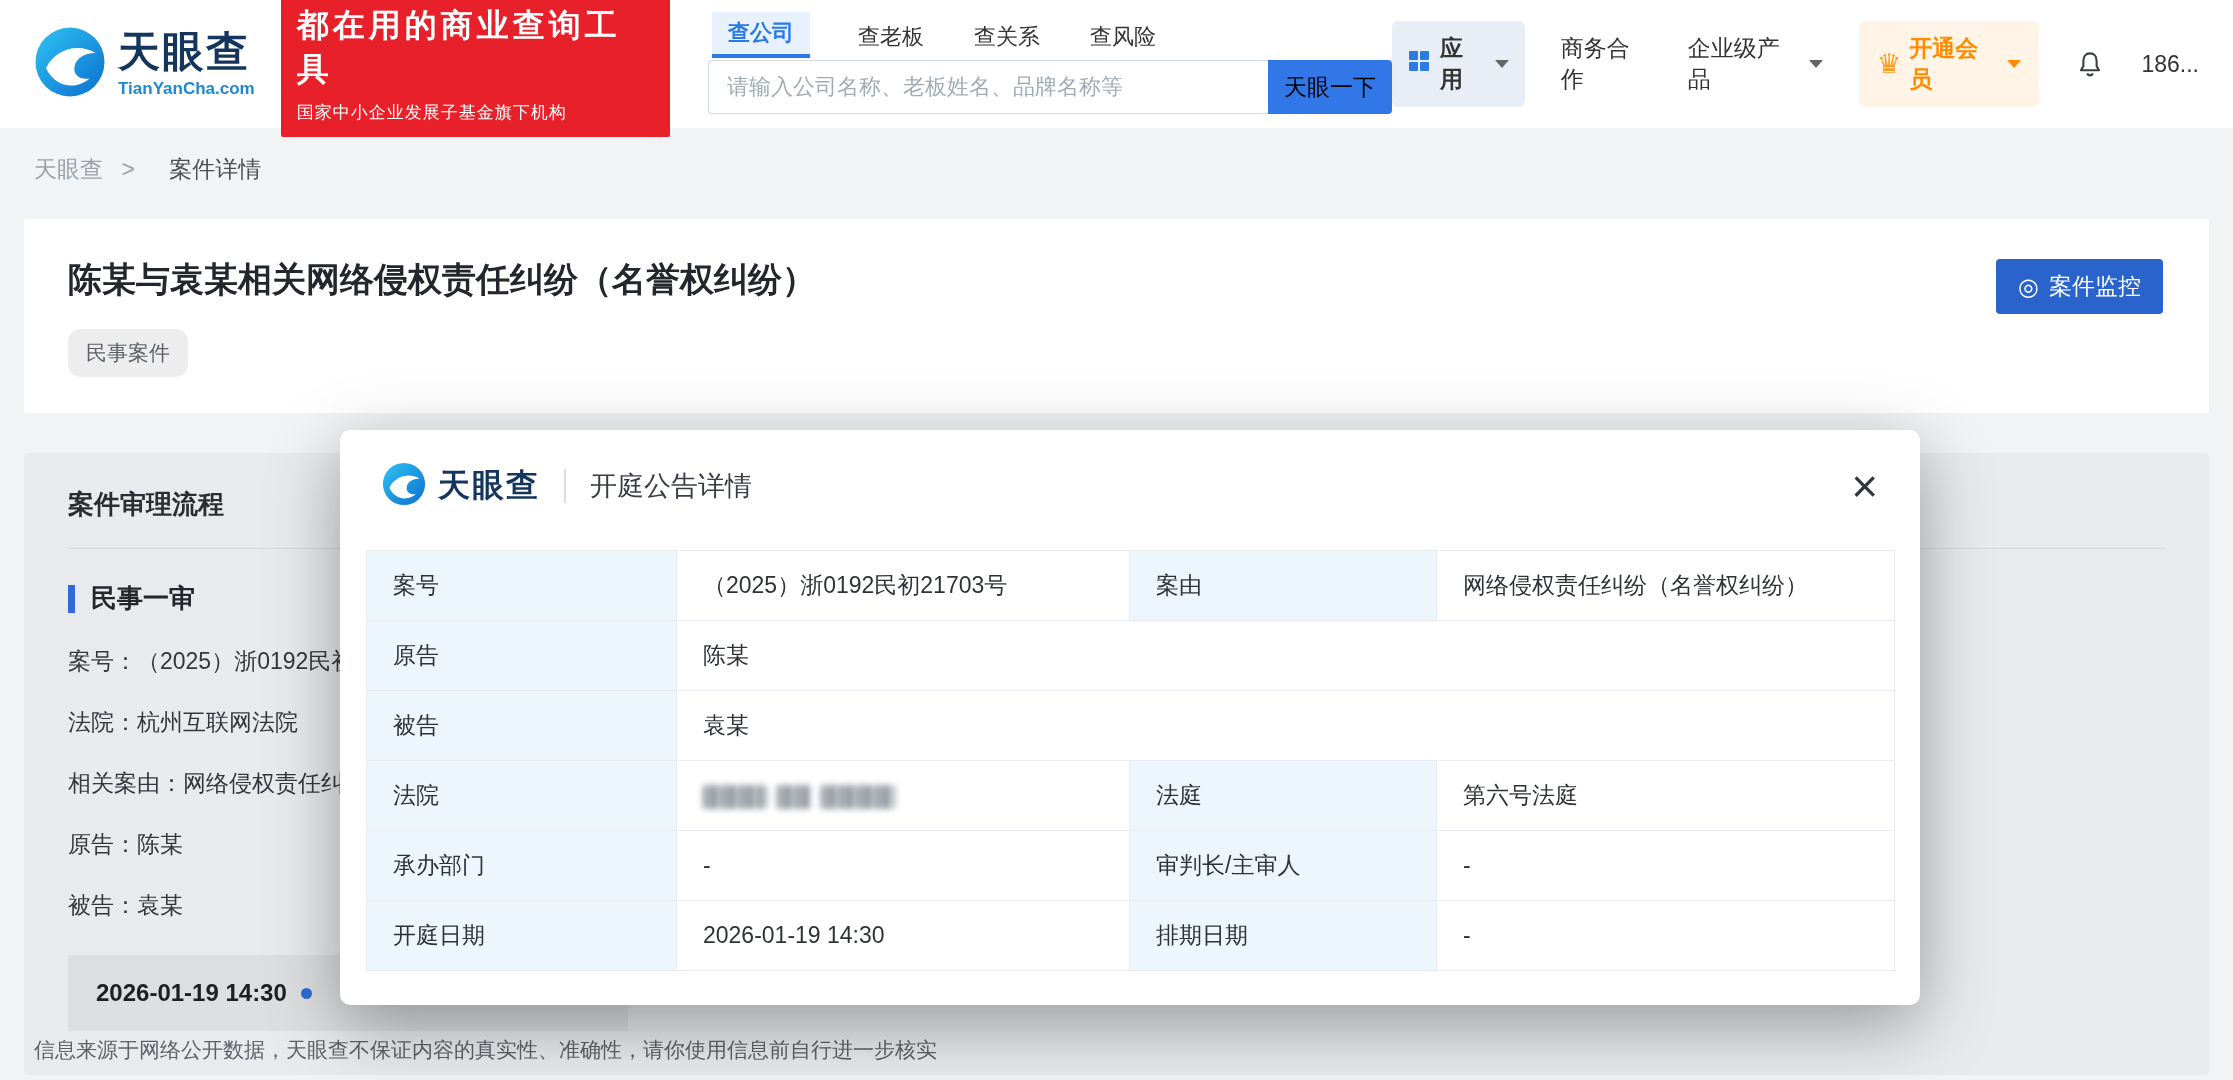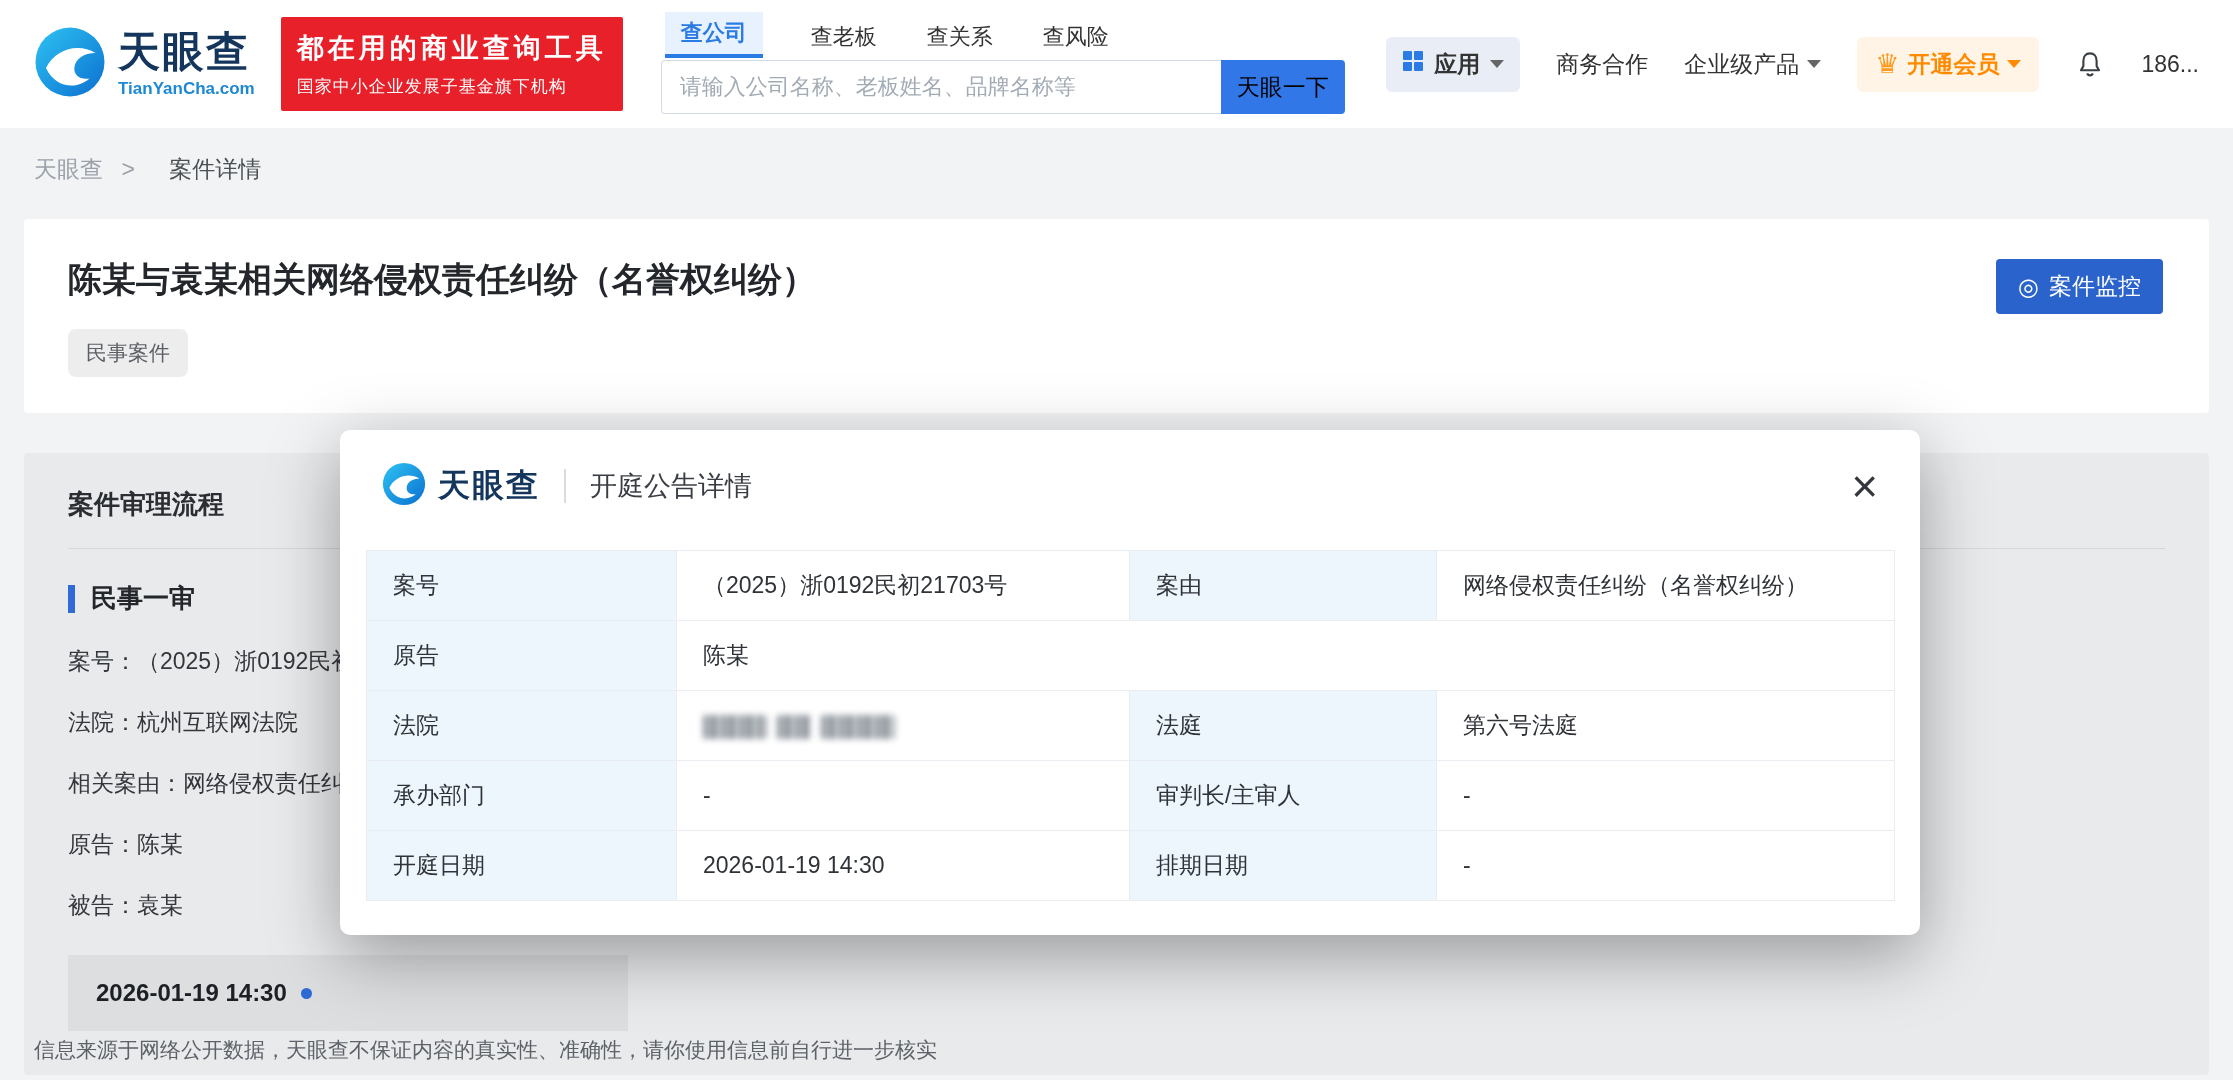--- a/index.html
+++ b/index.html
@@ -8,21 +8,21 @@
     background: #f2f3f5; color: #333;
     font-family: "Liberation Sans", "DejaVu Sans", sans-serif;
   }
   
   .header { height: 128px; background: #fff; display: flex; align-items: center; padding: 0 34px; }
   .logo { display: flex; align-items: center; gap: 12px; cursor: pointer; }
   .logo-text { display: flex; flex-direction: column; line-height: 1; }
   .brand-name { font-size: 42px; font-weight: bold; color: #14365d; letter-spacing: 2px; }
   .brand-domain { font-size: 17px; color: #1e88d2; margin-top: 7px; font-weight: bold; }
   .promo { margin-left: 26px; background: #e8202a; color: #fff; padding: 13px 16px; border-radius: 2px; }
-  .promo-line1 { font-size: 27px; font-weight: bold; letter-spacing: 4px; }
+  .promo-line1 { font-size: 32px; font-weight: bold; letter-spacing: 4px; }
   .promo-line2 { font-size: 17px; margin-top: 9px; letter-spacing: 1px; }
   .search-area { margin-left: 38px; display: flex; flex-direction: column; }
   .tabs { display: flex; align-items: flex-end; gap: 46px; padding-left: 4px; height: 44px; }
   .tab { font-size: 22px; color: #333; padding: 6px 2px; cursor: pointer; }
   .tab.active { color: #2b7be4; background: #e8f2ff; padding: 6px 16px; border-bottom: 4px solid #2b7be4; font-weight: bold; }
   .search-row { display: flex; margin-top: 2px; border-radius: 10px; }
   .search-input { width: 560px; height: 54px; border: 1px solid #d4dae2; border-right: none; border-radius: 4px 0 0 4px;
     padding: 0 18px; font-size: 22px; color: #333; outline: none; background: #fff; font-family: inherit; }
   .search-input::placeholder { color: #a2abb5; }
   .search-btn { width: 124px; height: 54px; border: none; background: #3177e8; color: #000000; font-size: 23px;
@@ -41,21 +41,21 @@
   .phone { cursor: pointer; }
   
   .breadcrumb { margin: 26px 0 0 34px; font-size: 23px; color: #9aa1a9; }
   .breadcrumb .home { cursor: pointer; }
   .breadcrumb .sep { margin: 0 12px; }
   .breadcrumb .current { color: #4b5055; margin-left: 16px; }
   
   .title-card { margin: 34px 24px 0; background: #fff; border-radius: 4px; padding: 38px 44px 36px; position: relative; }
   .page-title { font-size: 34px; font-weight: bold; color: #23262b; margin: 0; }
   .case-badge { display: inline-block; margin-top: 26px; background: #ededee; color: #5c6167; font-size: 21px;
-    padding: 10px 18px; border-radius: 8px; }
+    padding: 10px 18px; border-radius: 13px; }
   .monitor-btn { position: absolute; right: 46px; top: 40px; background: #2a63cb; color: #fff; font-size: 23px;
     padding: 12px 22px; border-radius: 4px; border: none; display: flex; align-items: center; gap: 10px; cursor: pointer;
     font-family: inherit; }
   .monitor-icon { font-size: 24px; line-height: 1; }
   
   .process-card { margin: 40px 24px 0; background: #e9eaec; border-radius: 4px; padding: 34px 44px 44px; }
   .section-title { font-size: 26px; font-weight: bold; color: #2a2d31; padding-bottom: 26px; border-bottom: 1px solid #d6d7d9; }
   .stage { margin-top: 32px; display: flex; align-items: center; font-size: 26px; font-weight: bold; color: #23262b; }
   .stage-bar { width: 7px; height: 28px; background: #2f6ad6; margin-right: 16px; }
   .field-line { margin-top: 30px; font-size: 23px; color: #33373c; }
@@ -235,20 +235,24 @@
           <td class="lab">案号</td>
           <td class="val">（2025）浙0192民初21703号</td>
           <td class="lab">案由</td>
           <td class="val">网络侵权责任纠纷（名誉权纠纷）</td>
         </tr>
         <tr>
           <td class="lab">原告</td>
           <td class="val" colspan="3">陈某</td>
         </tr>
         <tr>
+          <td class="lab">被告</td>
+          <td class="val" colspan="3">袁某</td>
+        </tr>
+        <tr>
           <td class="lab">法院</td>
           <td class="val"><span class="mosaic m1"></span><span class="mosaic m2"></span><span class="mosaic m3"></span></td>
           <td class="lab">法庭</td>
           <td class="val">第六号法庭</td>
         </tr>
         <tr>
           <td class="lab">承办部门</td>
           <td class="val">-</td>
           <td class="lab">审判长/主审人</td>
           <td class="val">-</td>

